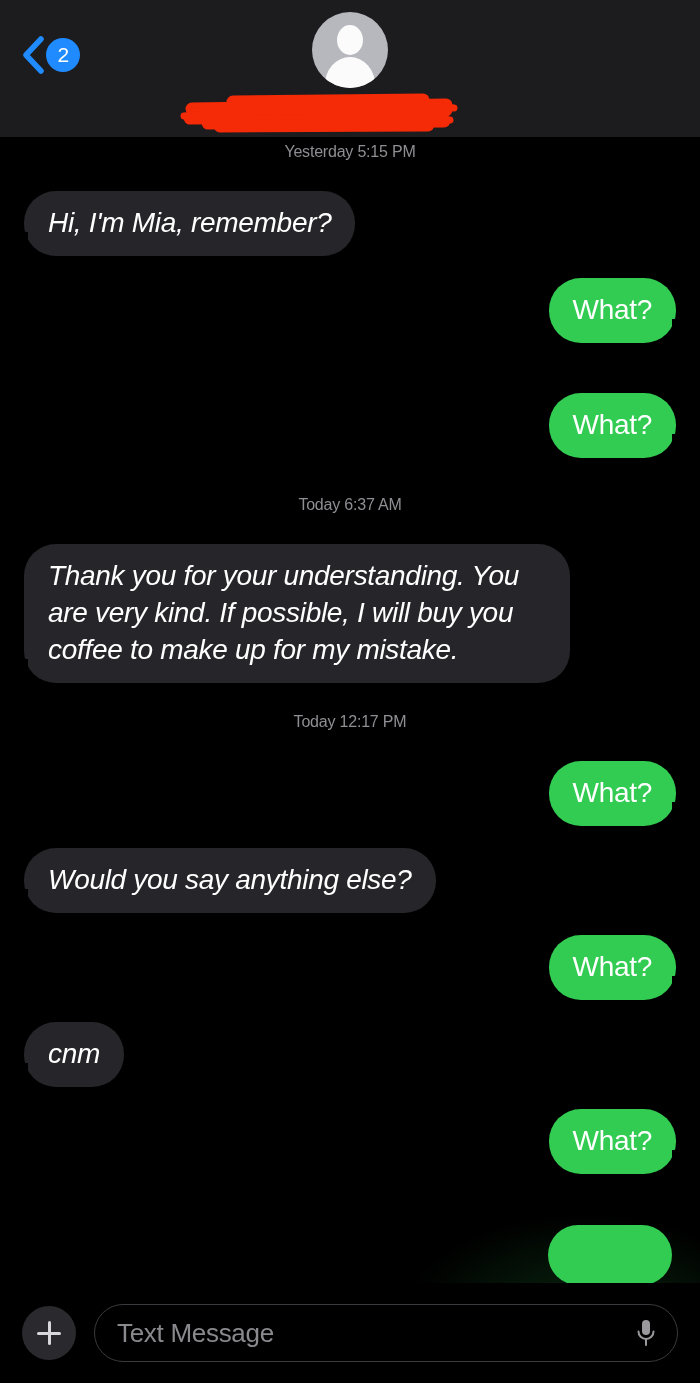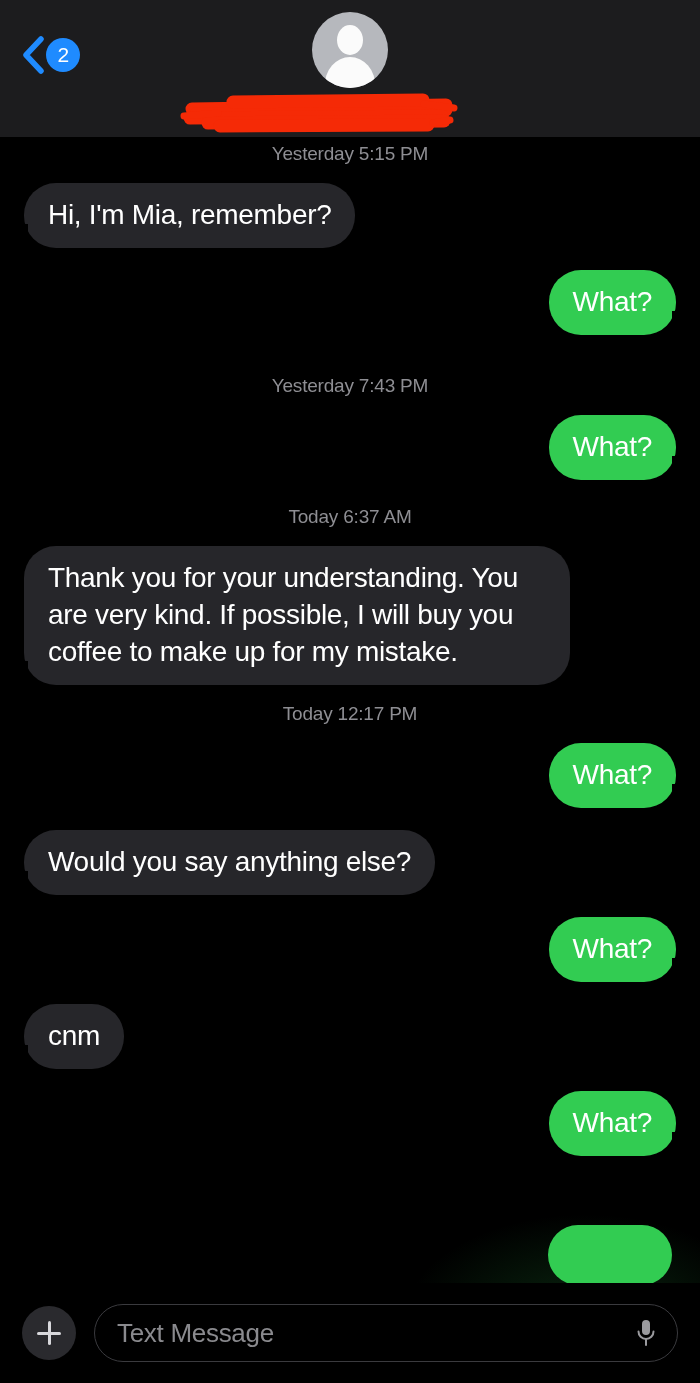--- a/index.html
+++ b/index.html
@@ -114,24 +114,24 @@
     position: absolute;
     top: 137px;
     left: 0;
     width: 700px;
     height: 1146px;
     overflow: hidden;
   }
   .timestamp {
     text-align: center;
     color: #8e8e93;
-    font-size: 19px;
+    font-size: 16px;
     letter-spacing: -0.2px;
     margin: 0;
-    padding: 4px;
+    padding: 16px;
   }
   .timestamp.first { padding-top: 6px; }
 
   .row {
     display: flex;
     width: 700px;
     box-sizing: border-box;
     padding: 0 24px;
   }
   .row.in  { justify-content: flex-start; }
@@ -145,20 +145,21 @@
     font-size: 28px;
     line-height: 37px;
     color: #ffffff;
     letter-spacing: -0.3px;
     word-wrap: break-word;
     white-space: pre-wrap;
   }
   .bubble.in {
     background: #26262a;
     border-bottom-left-radius: 32px;
+    font-style: italic;
   }
   .bubble.out {
     background: #32cc52;
     border-bottom-right-radius: 32px;
   }
   
   .bubble.in::after {
     content: "";
     position: absolute;
     left: -7px;
@@ -337,21 +338,20 @@
     </div>
     <div class="gap-md"></div>
 
     <div class="row out">
       <div class="bubble out">What?</div>
     </div>
     <div class="gap-md"></div>
 
     <div class="gap-sm"></div>
 
-    <div class="timestamp">Yesterday 7:43 PM</div>
     <div class="gap-sm"></div>
 
     <div class="row out">
       <div class="bubble out">What?</div>
     </div>
     <div class="gap-md"></div>
 
     <div class="timestamp">Today 6:37 AM</div>
     <div class="gap-sm"></div>
 

